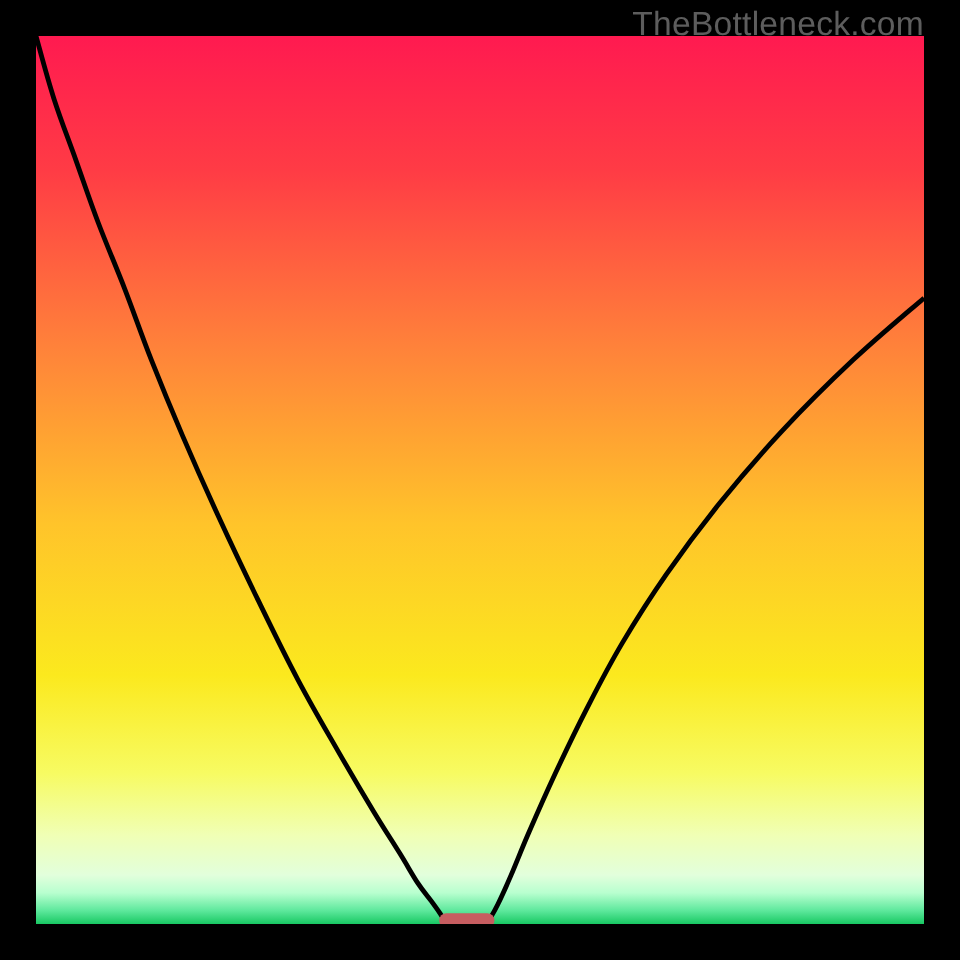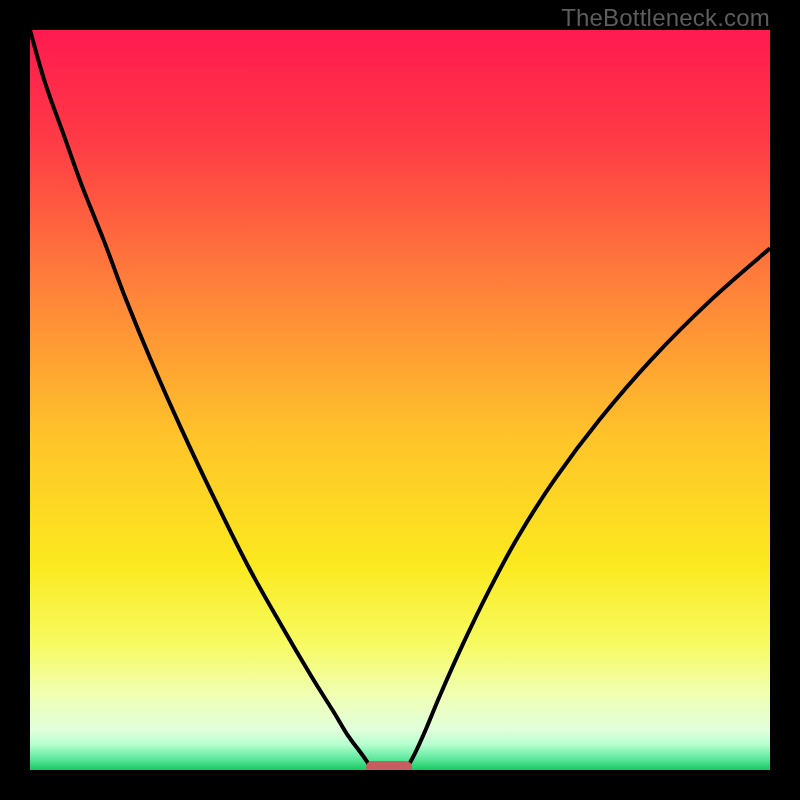--- a/index.html
+++ b/index.html
@@ -21,21 +21,21 @@
   }
   .gradient {
     position: absolute;
     inset: 0;
   }
   .watermark {
     position: absolute;
     top: 4px;
     right: 30px;
     color: #5d5d5d;
-    font-size: 24px;
+    font-size: 28px;
     letter-spacing: 0.2px;
     font-weight: 500;
     margin-left: 34px;
   }
   svg.curve {
     position: absolute;
     inset: 0;
     width: 100%;
     height: 100%;
     overflow: visible;

